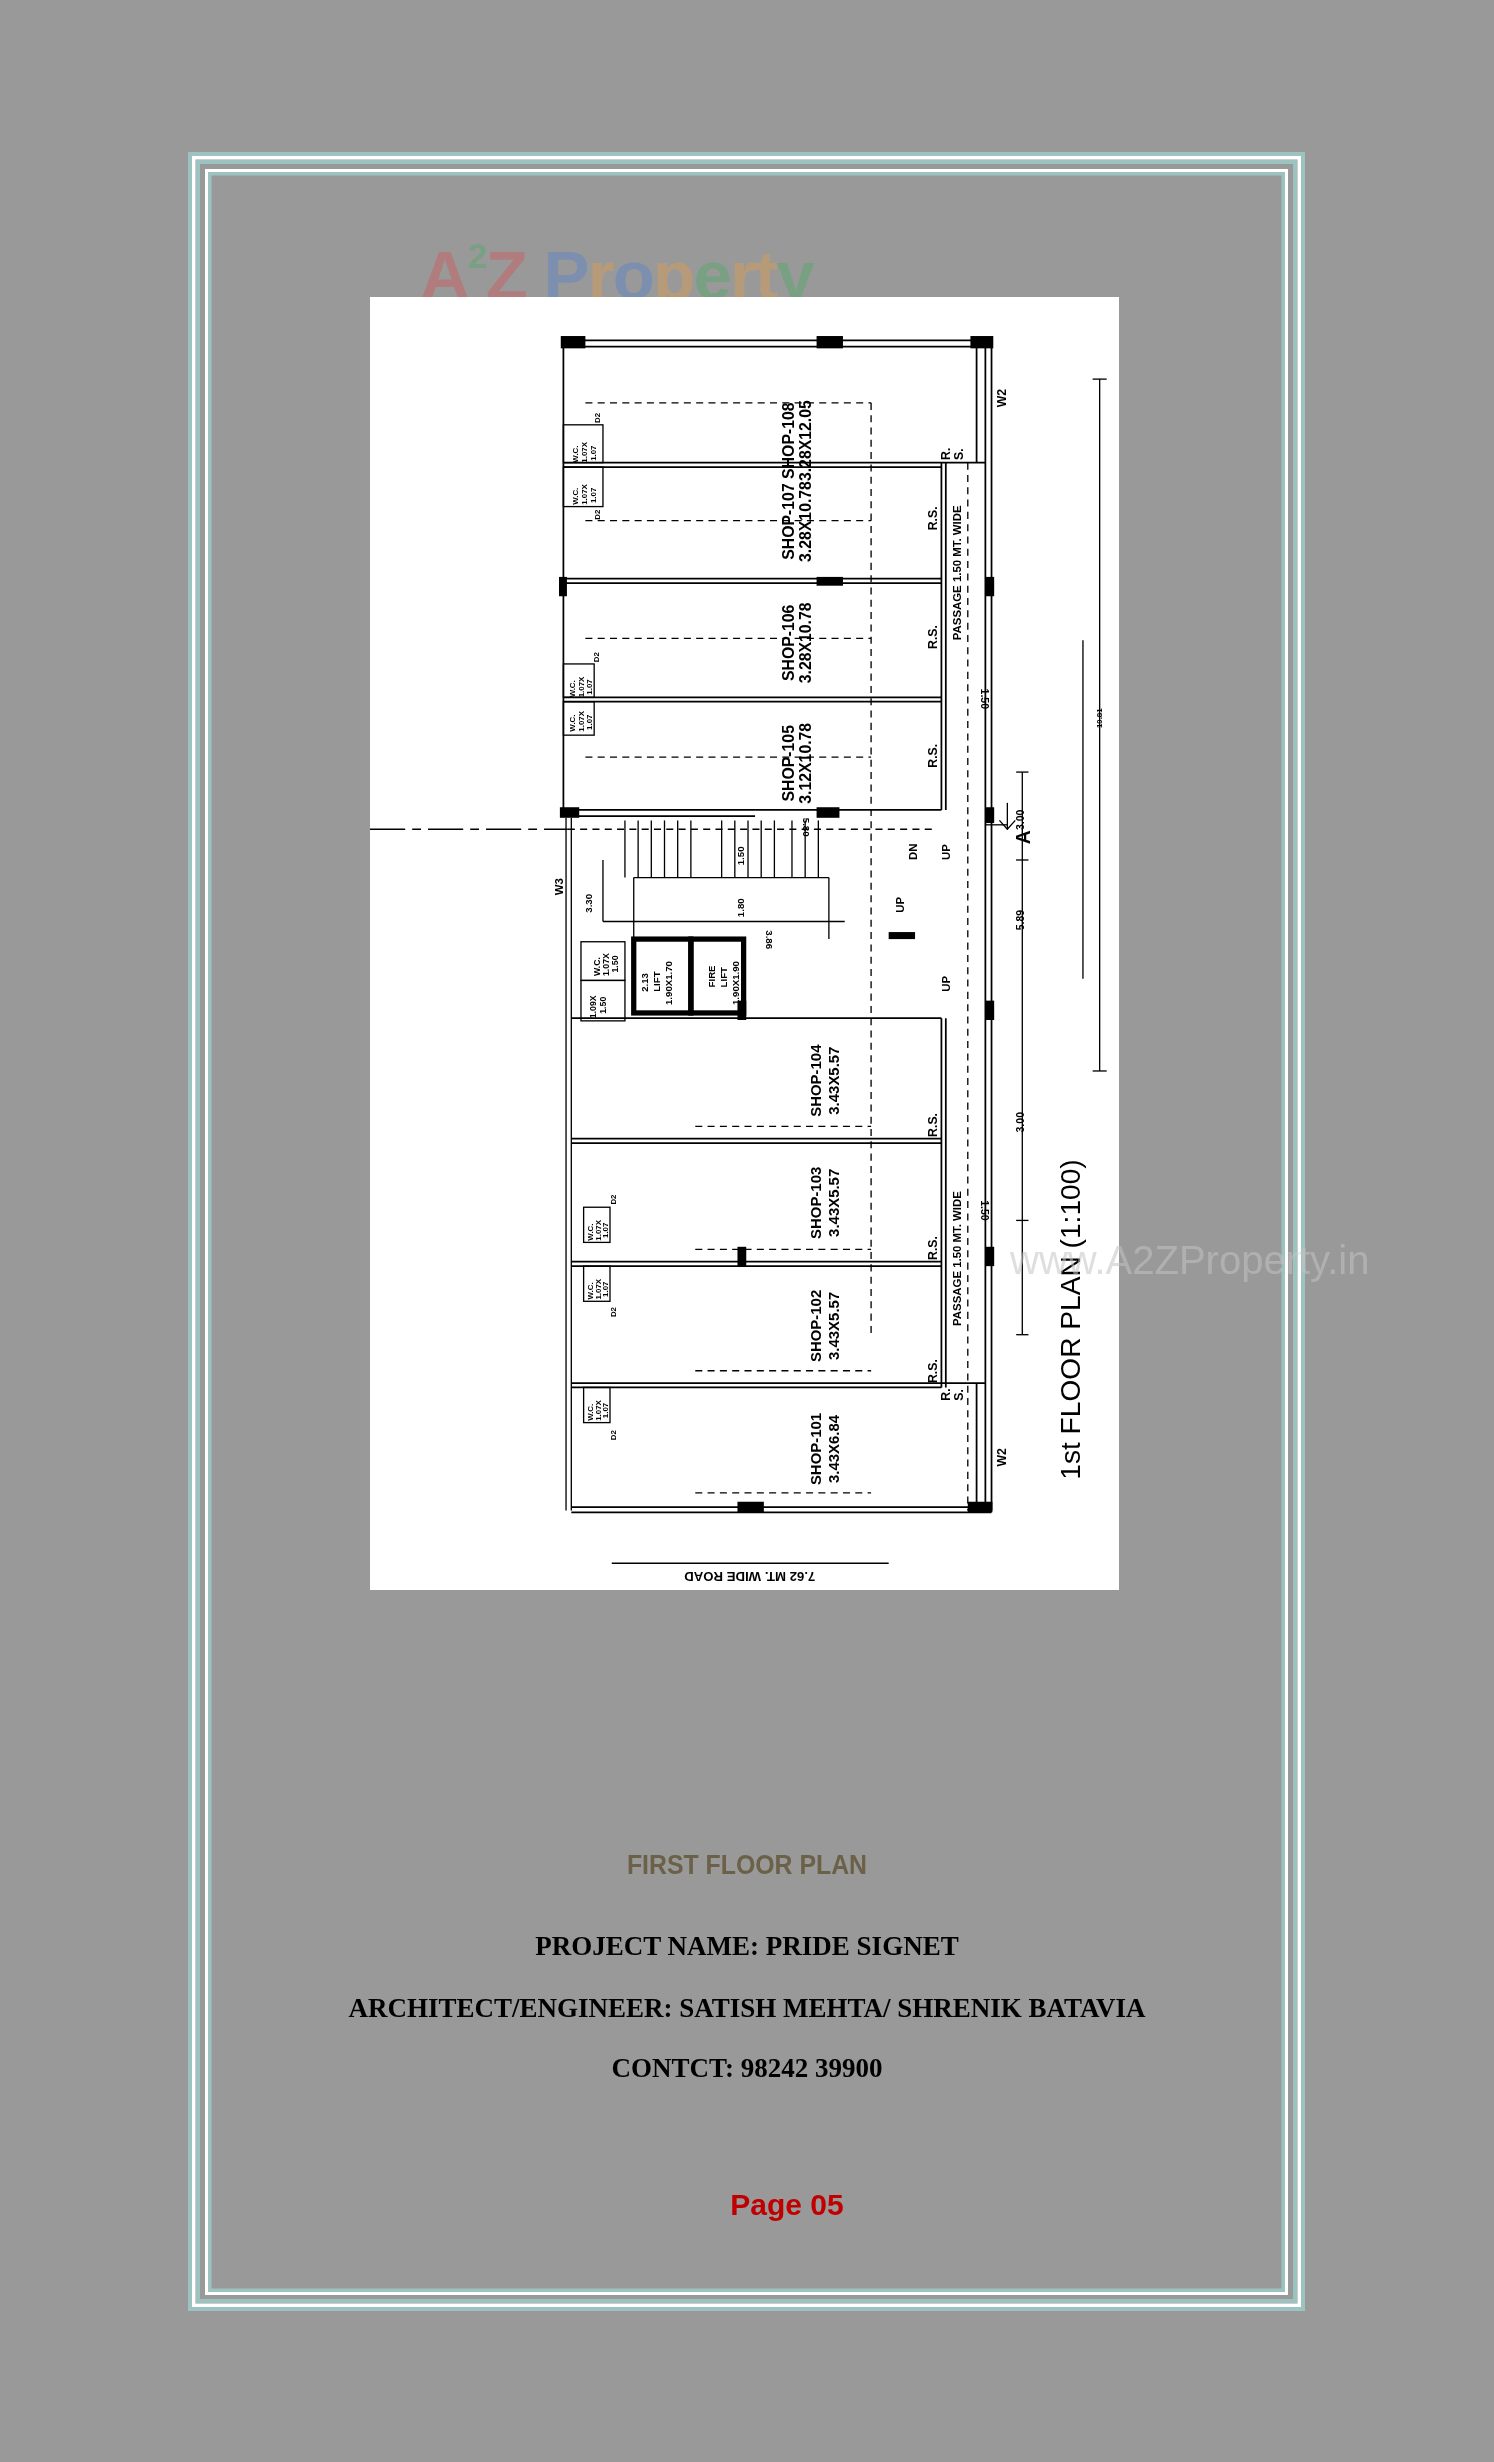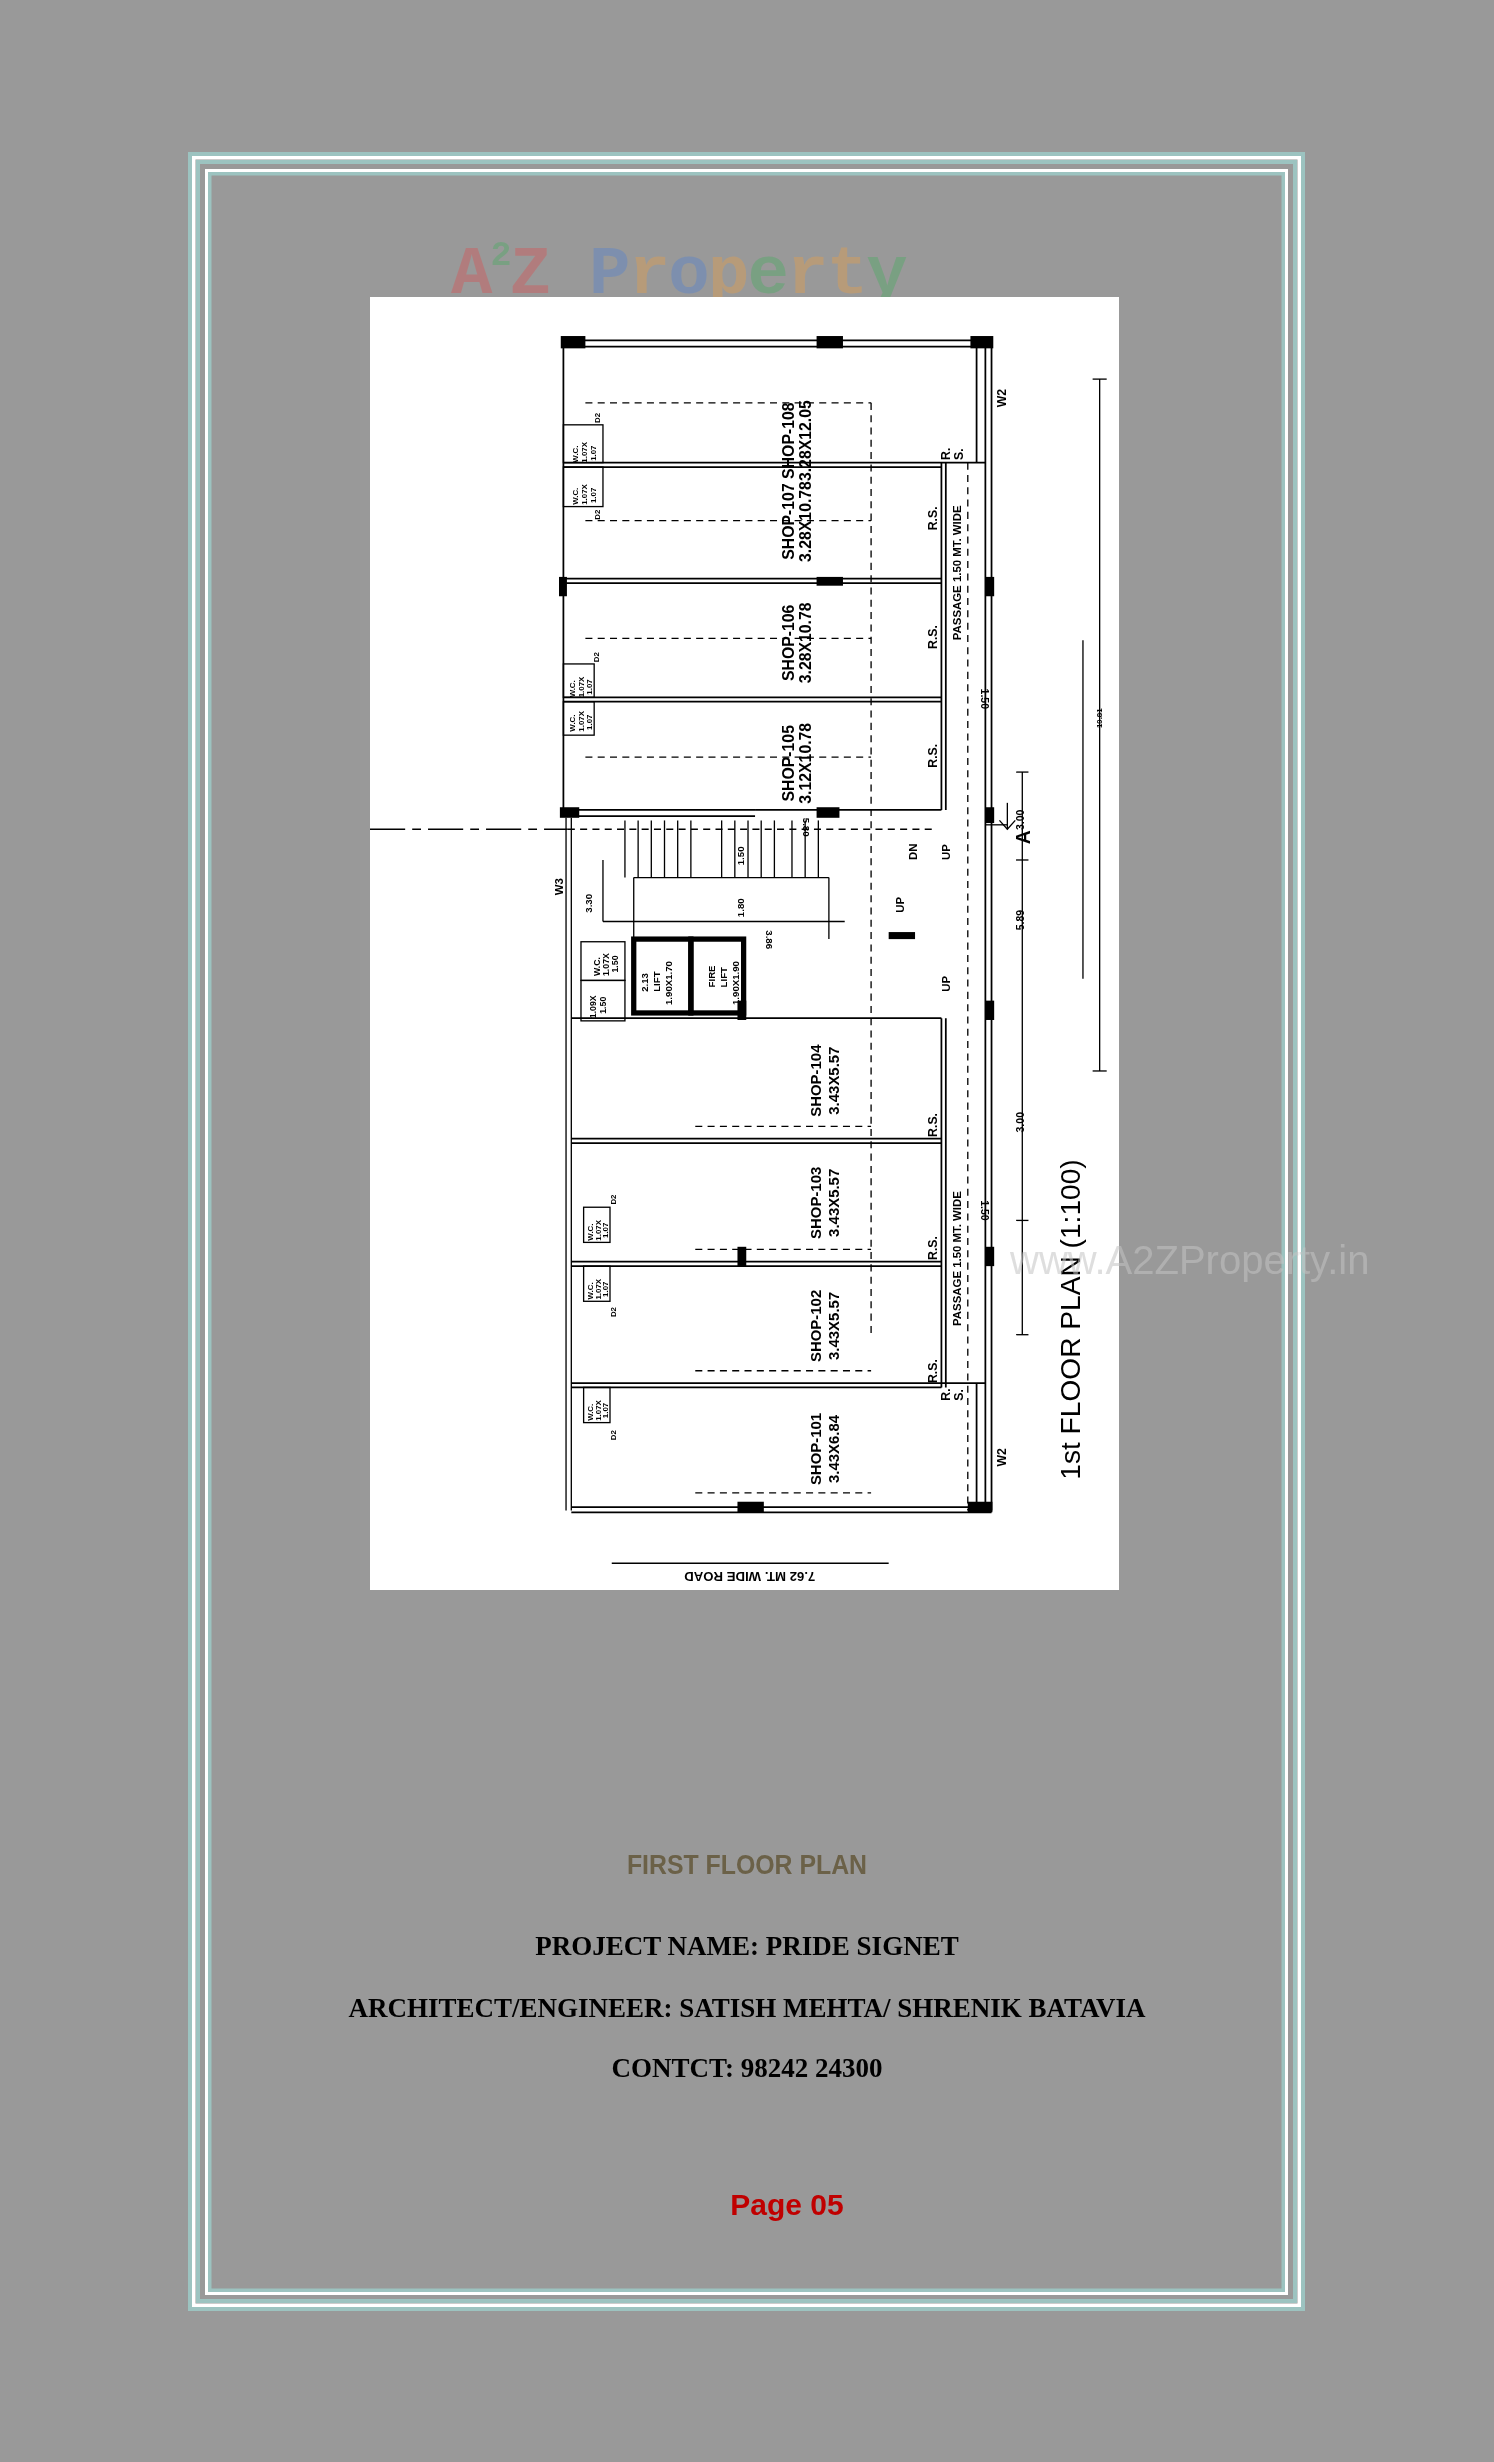--- a/index.html
+++ b/index.html
@@ -22,25 +22,24 @@
     border: 4.4px solid #9cc3c0;
   }
   .frame-inner {
     position: absolute; left: 205px; top: 169px; width: 1083px; height: 2126px;
     box-sizing: border-box;
     border: 3.5px solid #ffffff;
     box-shadow: inset 0 0 0 3.5px #9cc3c0;
   }
   .wm-logo {
     position: absolute; left: 420px; top: 236px;
-    font-family: Liberation Mono, monospace;
+    font-family: Liberation Sans, sans-serif;
     font-size: 69px; font-weight: bold; letter-spacing: -1.8px;
     opacity: 0.35;
     white-space: nowrap;
-    margin-left: 31px;
   }
   .wm-logo .a { color: #e0494a; }
   .wm-logo .two { color: #3fae5a; font-size: 35px; vertical-align: top; }
   .wm-logo .z { color: #e0494a; }
   .wm-logo .p1 { color: #4b7fd6; }
   .wm-logo .p2 { color: #f0a040; }
   .wm-logo .p3 { color: #4b7fd6; }
   .wm-logo .p4 { color: #3fae5a; }
   .wm-logo .p5 { color: #f0a040; }
   .drawing {
@@ -353,15 +352,15 @@
       <text transform="translate(808,1345) rotate(-90)" font-size="32" font-weight="normal">1st FLOOR PLAN (1:100)</text>
     </g>
   </svg>
 </div>
 
 <div class="wm-url">www.A2ZProperty.in</div>
 
 <div class="caption cap-title">FIRST FLOOR PLAN</div>
 <div class="caption cap-line cap-project">PROJECT NAME: PRIDE SIGNET</div>
 <div class="caption cap-line cap-architect">ARCHITECT/ENGINEER: SATISH MEHTA/ SHRENIK BATAVIA</div>
-<div class="caption cap-line cap-contact">CONTCT: 98242 24300</div>
+<div class="caption cap-line cap-contact">CONTCT: 98242 39900</div>
 <div class="caption cap-page">Page 05</div>
 
 
 </body></html>

